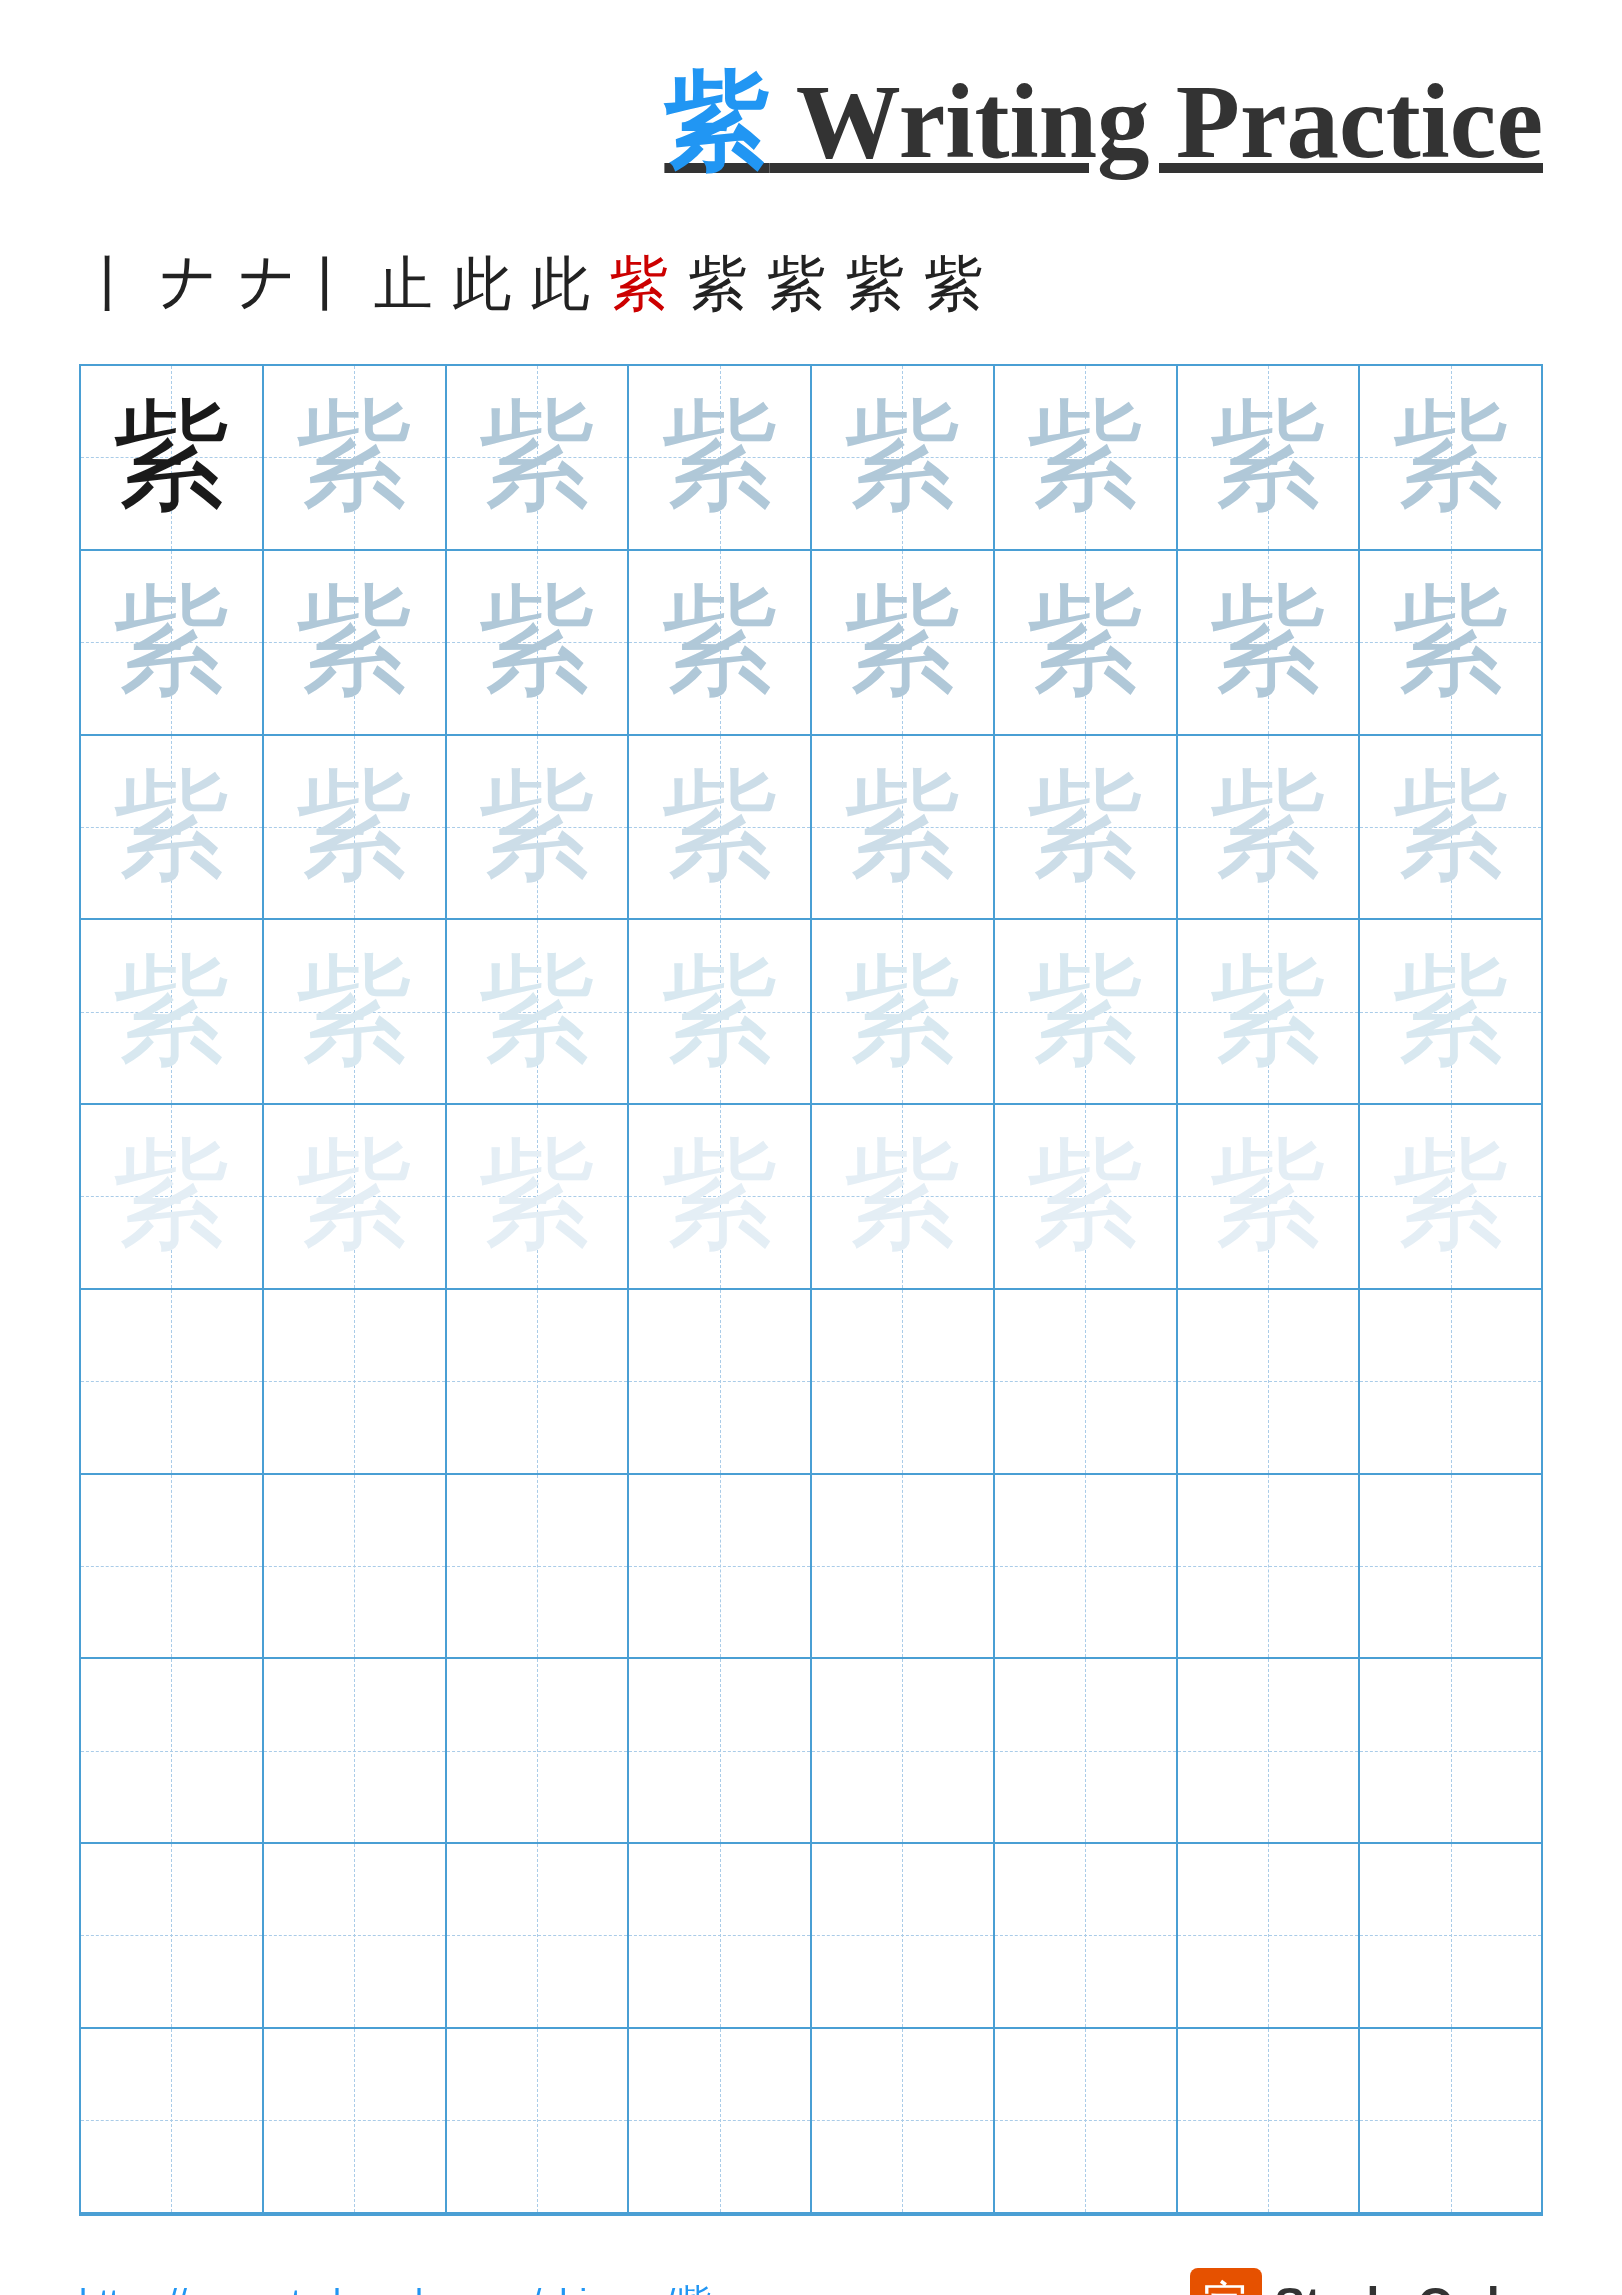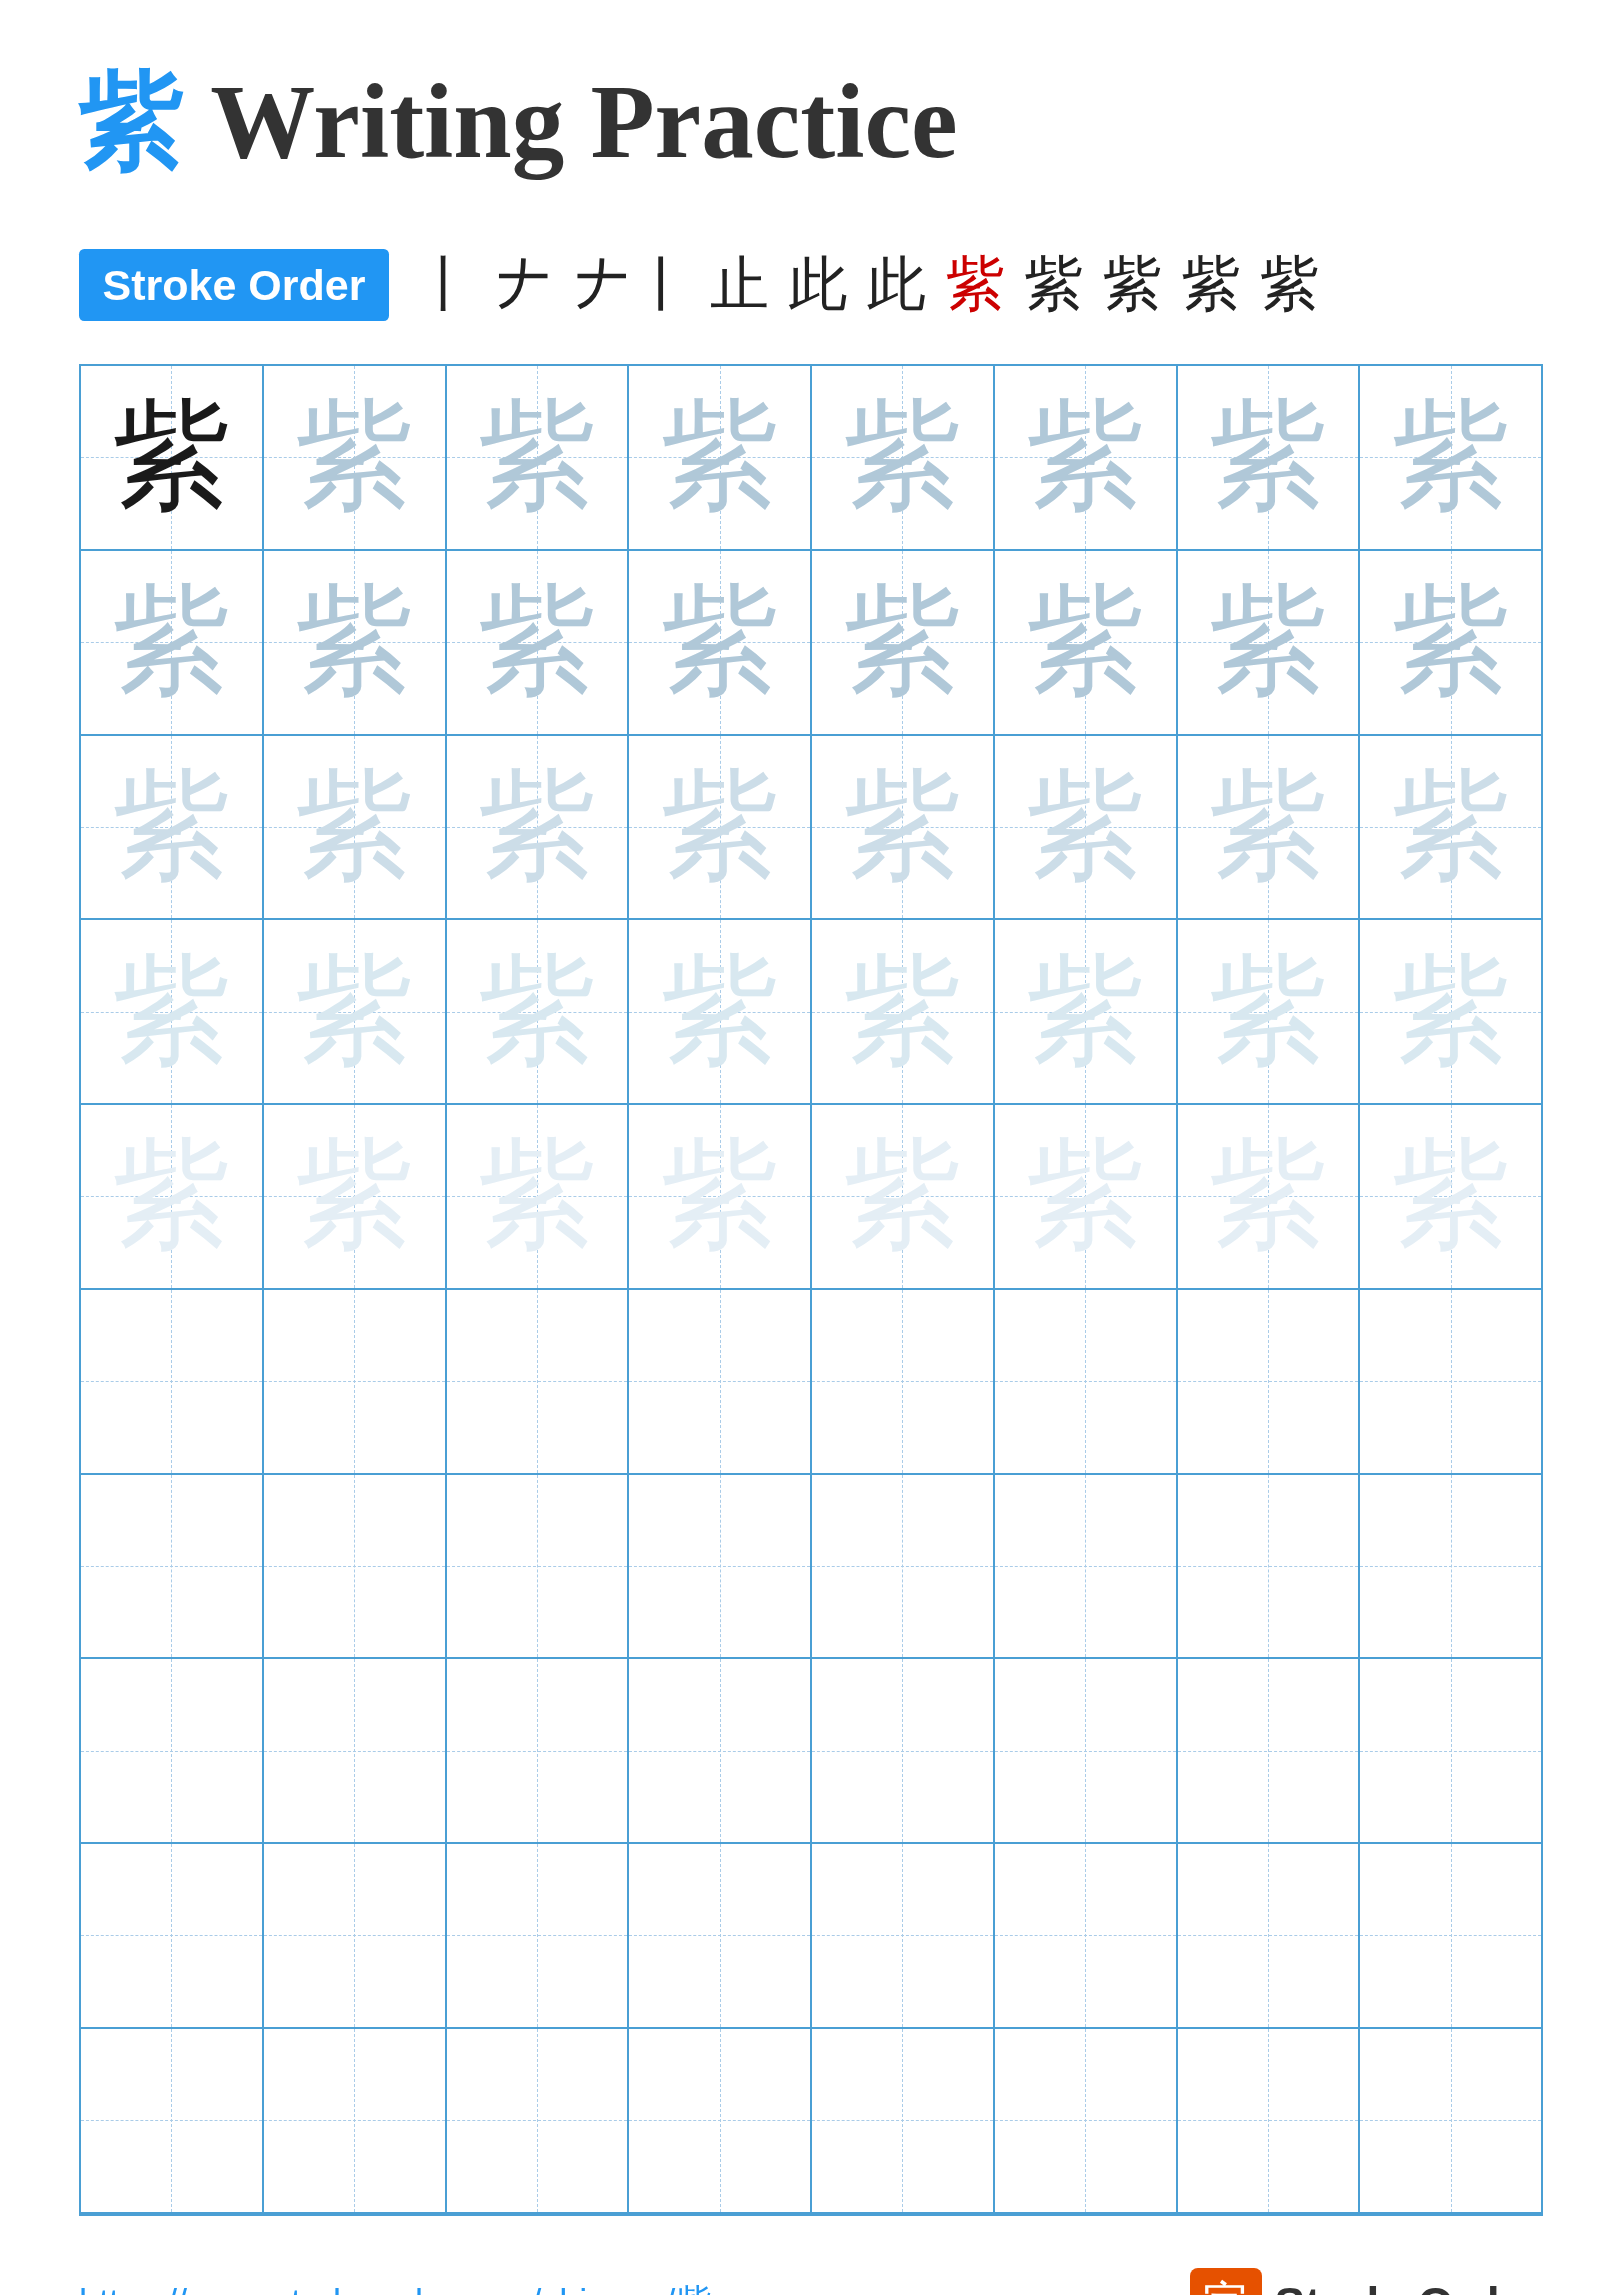--- a/index.html
+++ b/index.html
@@ -20,22 +20,23 @@
       display: flex;
       flex-direction: column;
       align-items: center;
     }
 
     .title {
       font-size: 105px;
       font-weight: bold;
       color: #333;
       margin-bottom: 52px;
-      text-align: left;
+      text-align: right;
       width: 100%;
+      text-decoration: underline;
     }
 
     .title-char {
       color: #2196F3;
     }
 
     .stroke-order-section {
       width: 100%;
       display: flex;
       align-items: center;
@@ -197,21 +198,20 @@
 </head>
 <body>
 
 <div class="page">
 
   <div class="title">
     <span class="title-char">紫</span><span> Writing Practice</span>
   </div>
 
   <div class="stroke-order-section">
-    <div class="stroke-order-badge">Stroke Order</div>
     <div class="stroke-sequence">
       <span class="stroke-step">丨</span>
       <span class="stroke-step">𠂇</span>
       <span class="stroke-step">𠂇丨</span>
       <span class="stroke-step">止</span>
       <span class="stroke-step">此</span>
       <span class="stroke-step">此</span>
       <span class="stroke-step red">紫</span>
       <span class="stroke-step">紫</span>
       <span class="stroke-step">紫</span>

